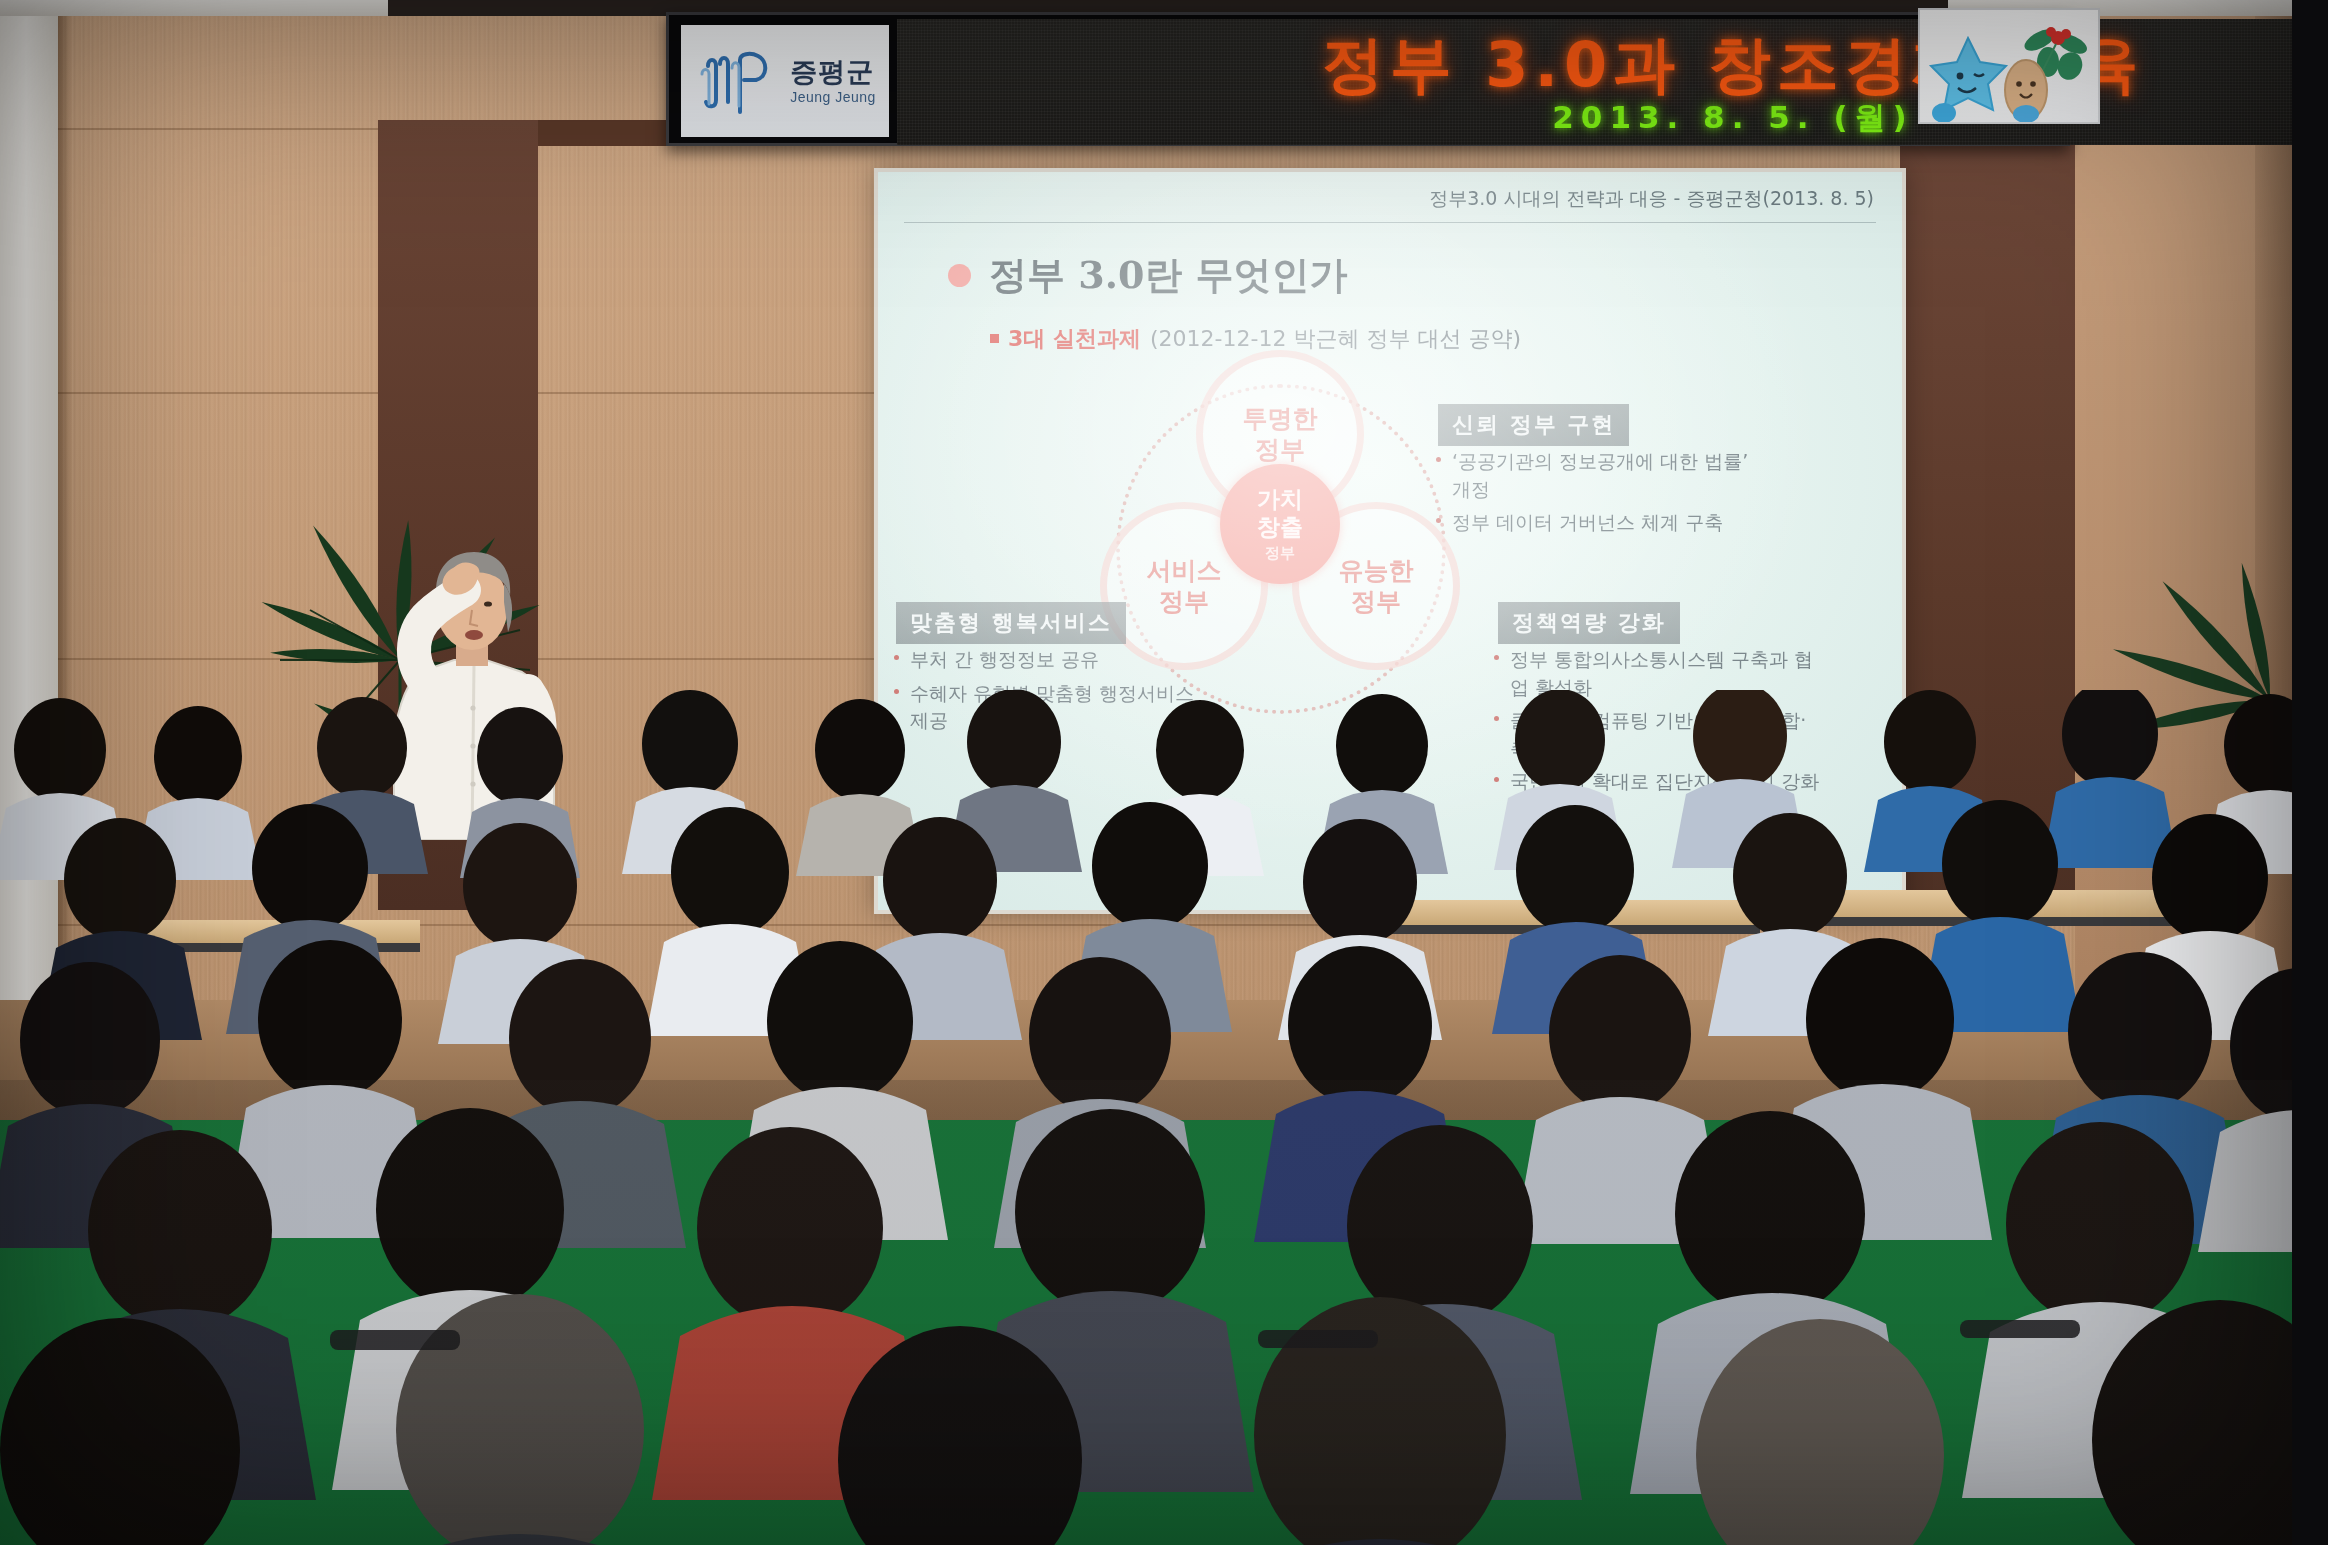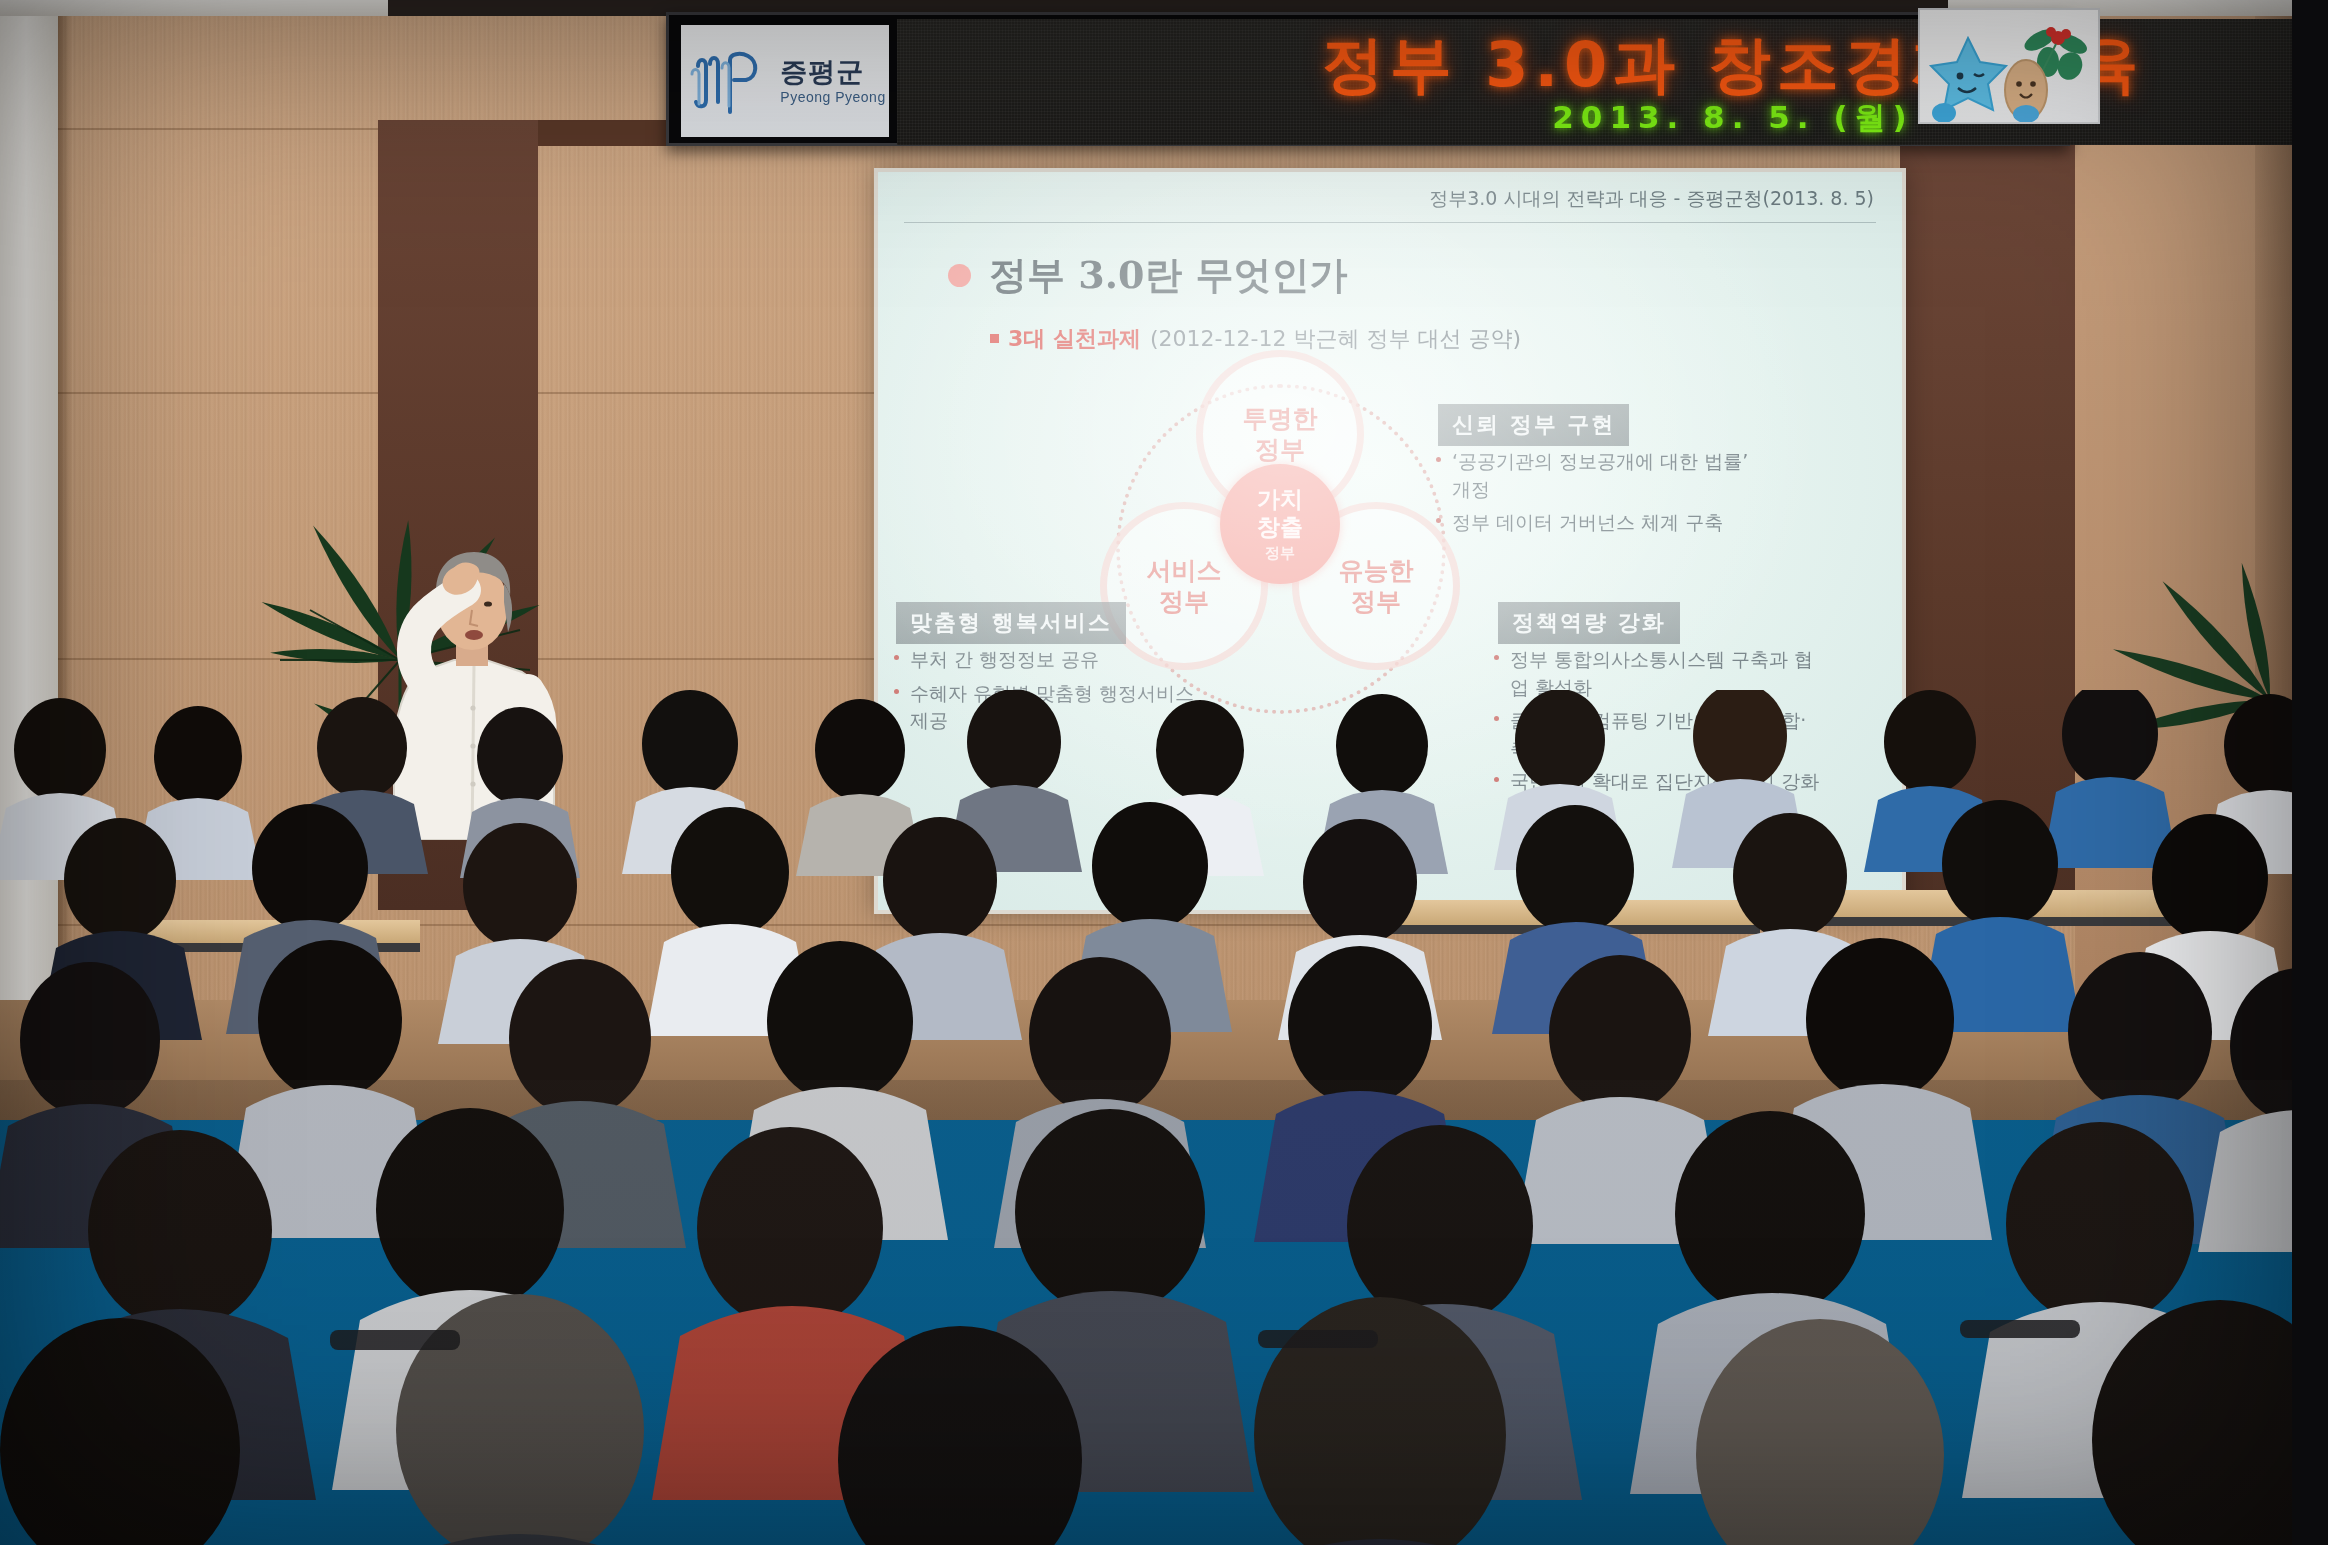--- a/index.html
+++ b/index.html
@@ -8,21 +8,21 @@
     width: 2328px; height: 1545px;
     overflow: hidden;
     background: #0b0b0d;
     font-family: "Liberation Sans", sans-serif;
   }
 
   #scene {
     position: relative;
     width: 2292px; height: 1545px;
     overflow: hidden;
-    background: #0369a1;
+    background: #15803d;
   }
 
   
   .wall-base {
     position: absolute; left: 0; top: 0; width: 2328px; height: 1100px;
     background: linear-gradient(180deg,#cfa885 0%, #c79f7b 40%, #b9906c 100%);
   }
   
   .wood-grain {
     position: absolute; left:0; top:0; width:100%; height:100%;
@@ -299,21 +299,21 @@
           <path d="M26 20 C26 12, 34 12, 34 20 L34 58"></path>
           <path d="M46 68 L46 16 C46 10, 56 8, 64 12 C74 17, 74 33, 62 36 L50 36"></path>
         </g>
         <g fill="none" stroke="#7fb2dd" stroke-width="3" stroke-linecap="round">
           <path d="M8 30 C8 24, 15 24, 15 30 L15 60"></path>
           <path d="M38 24 C38 17, 45 17, 45 24 L45 62"></path>
         </g>
       </svg>
       <div class="logo-text">
         <span class="logo-kr">증평군</span>
-        <span class="logo-en">Pyeong Pyeong</span>
+        <span class="logo-en">Jeung Jeung</span>
       </div>
     </div>
 
     <div class="marquee-screen">
       <div class="marquee-line1">정부 3.0과 창조경제 교육</div>
       <div class="marquee-line2">2013.   8.   5.   (월)</div>
     </div>
   </div>
 
   <div class="mascot-plate">

